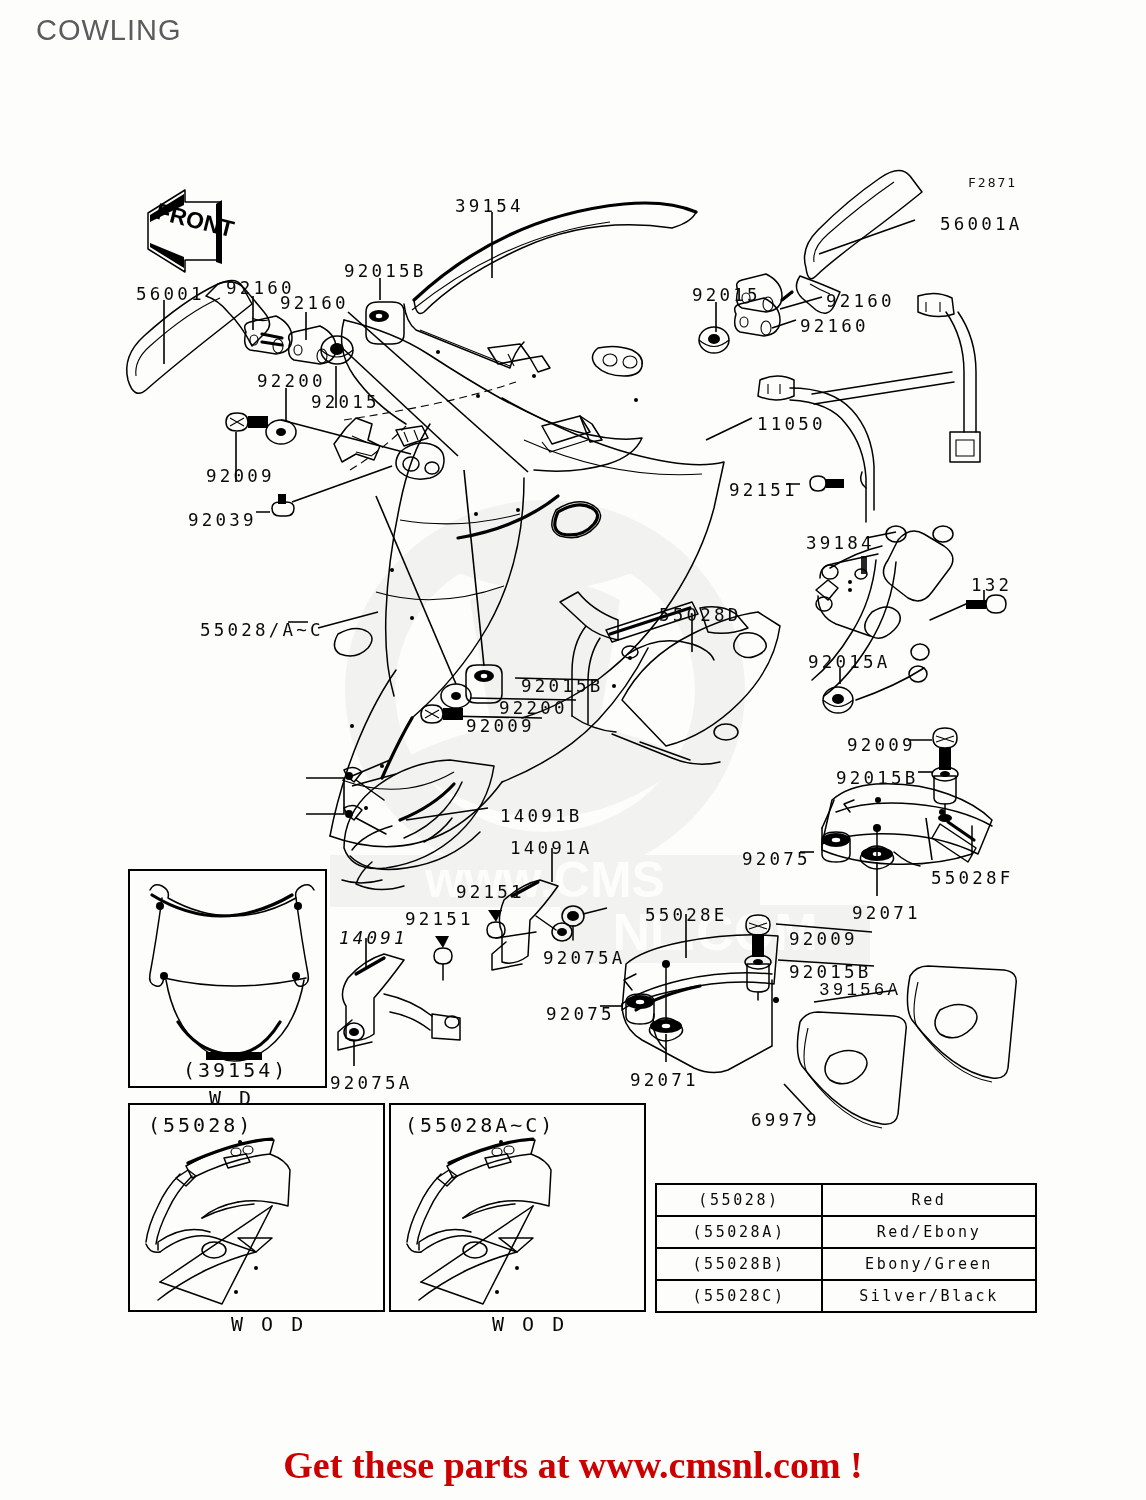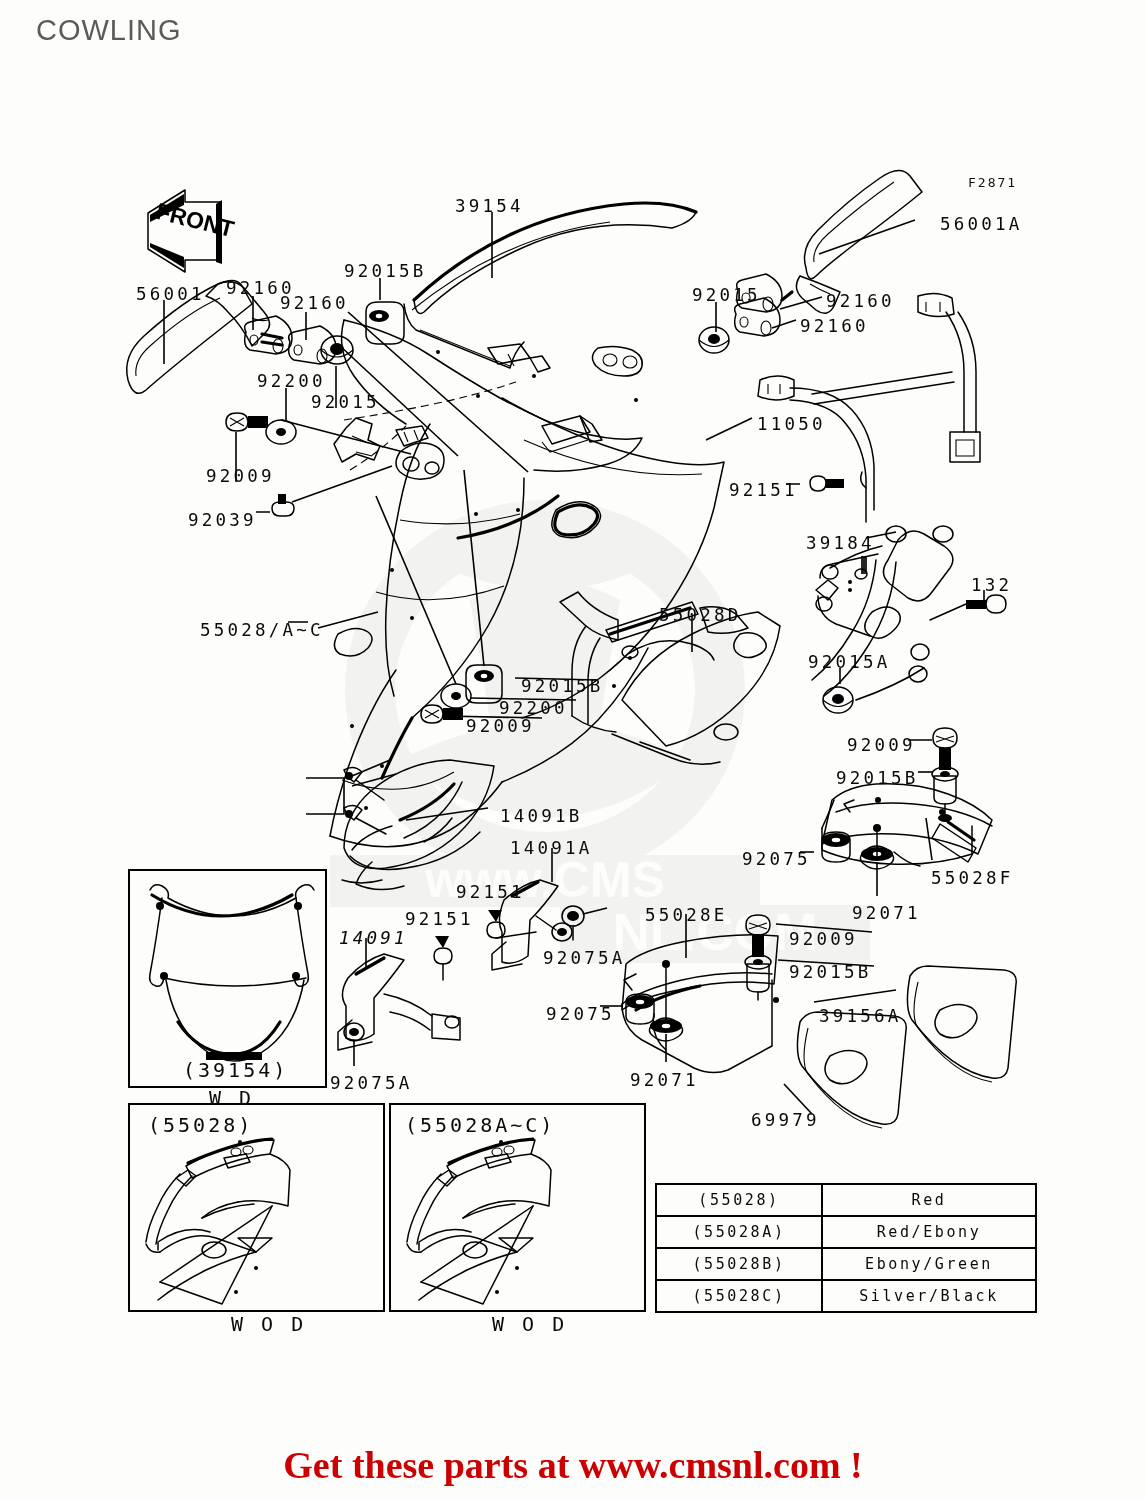--- a/index.html
+++ b/index.html
@@ -635,21 +635,21 @@
   <div class="lbl" style="left:456px;top:882px;">92151</div>
   <div class="lbl" style="left:405px;top:909px;">92151</div>
   <div class="lbl" style="left:339px;top:928px;font-style:italic;">14091</div>
   <div class="lbl" style="left:543px;top:948px;">92075A</div>
   <div class="lbl" style="left:330px;top:1073px;">92075A</div>
   <div class="lbl" style="left:645px;top:905px;">55028E</div>
   <div class="lbl" style="left:789px;top:929px;">92009</div>
   <div class="lbl" style="left:789px;top:962px;">92015B</div>
   <div class="lbl" style="left:546px;top:1004px;">92075</div>
   <div class="lbl" style="left:630px;top:1070px;">92071</div>
-  <div class="lbl" style="left:819px;top:1006px;">39156A</div>
+  <div class="lbl" style="left:819px;top:980px;font-family:Liberation Mono, monospace;">39156A</div>
   <div class="lbl" style="left:751px;top:1110px;">69979</div>
 
   <table class="ctab">
     <tbody>
       <tr>
         <td class="c1">(55028)</td>
         <td class="c2">Red</td>
       </tr>
       <tr>
         <td class="c1">(55028A)</td>

